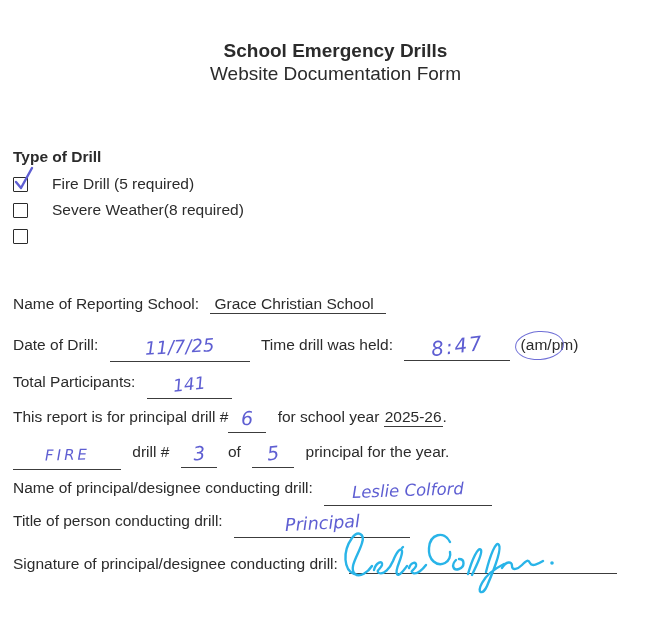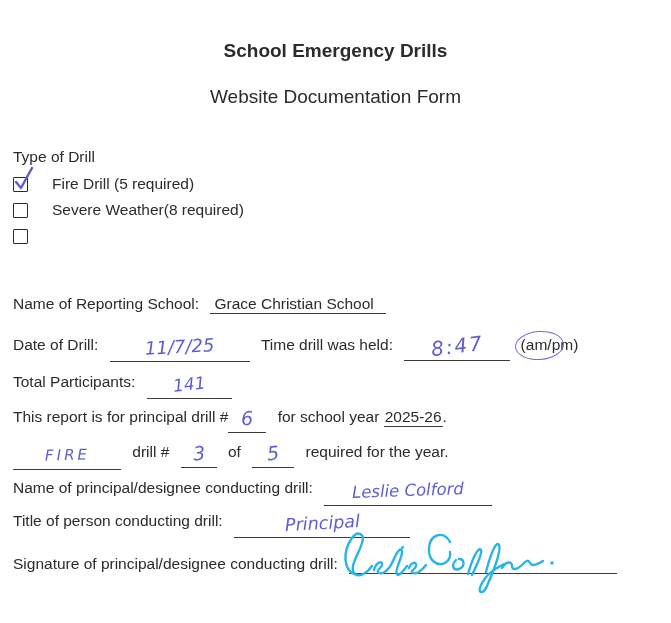--- a/index.html
+++ b/index.html
@@ -9,25 +9,25 @@
     --line:#3c3c3c;
   }
   html,body{margin:0;padding:0;background:#ffffff;}
   body{
     width:671px;height:623px;position:relative;overflow:hidden;
     font-family:"Liberation Sans",sans-serif;color:var(--text);
   }
   .abs{position:absolute;white-space:nowrap;}
   .header{left:0;top:40px;width:671px;text-align:center;}
   .title{font-size:19px;font-weight:700;text-align:center;}
-  .subtitle{font-size:19px;margin-top:24px;}
+  .subtitle{font-size:19px;margin-top:1px;}
   .lbl{font-size:15.5px;}
   
   .chk-section{left:13px;top:147px;width:420px;}
-  .chk-head{font-size:15.5px;font-weight:400;line-height:20px;}
+  .chk-head{font-size:15.5px;font-weight:700;line-height:20px;}
   .chk-row{display:flex;align-items:center;gap:24px;margin-top:8px;height:18px;}
   .chk-box{width:13px;height:13px;border:1.7px solid #2b2b2b;border-radius:1px;position:relative;flex:0 0 auto;background:#fff;}
   .chk-mark{position:absolute;left:-3px;top:-14px;width:24px;height:28px;overflow:visible;}
   
   .ul{
     display:inline-block;border-bottom:1.7px solid var(--line);
     text-align:center;vertical-align:-5px;height:24px;line-height:24px;
   }
   .hw{
     font-family:"DejaVu Sans",sans-serif;font-style:italic;color:var(--pen-ink);
@@ -113,21 +113,21 @@
     <span class="hw" style="font-size:15px;letter-spacing:3px;transform:rotate(-1deg);">FIRE</span>
   </span>
   <span class="sp-l">drill #</span>
   <span class="ul sp-l" style="width:36px;">
     <span class="hw" style="font-size:19px;transform:rotate(-5deg);">3</span>
   </span>
   <span class="sp-l">of</span>
   <span class="ul sp-l" style="width:42px;">
     <span class="hw" style="font-size:19px;transform:rotate(-6deg);">5</span>
   </span>
-  <span class="sp-l">required for the year.</span>
+  <span class="sp-l">principal for the year.</span>
 </div>
 
 <div class="abs lbl" style="left:13px;top:479px;">
   <span>Name of principal/designee conducting drill:</span>
   <span class="ul sp-l" style="width:168px;">
     <span class="hw" style="font-size:16.5px;">Leslie Colford</span>
   </span>
 </div>
 
 <div class="abs lbl" style="left:13px;top:512px;">

